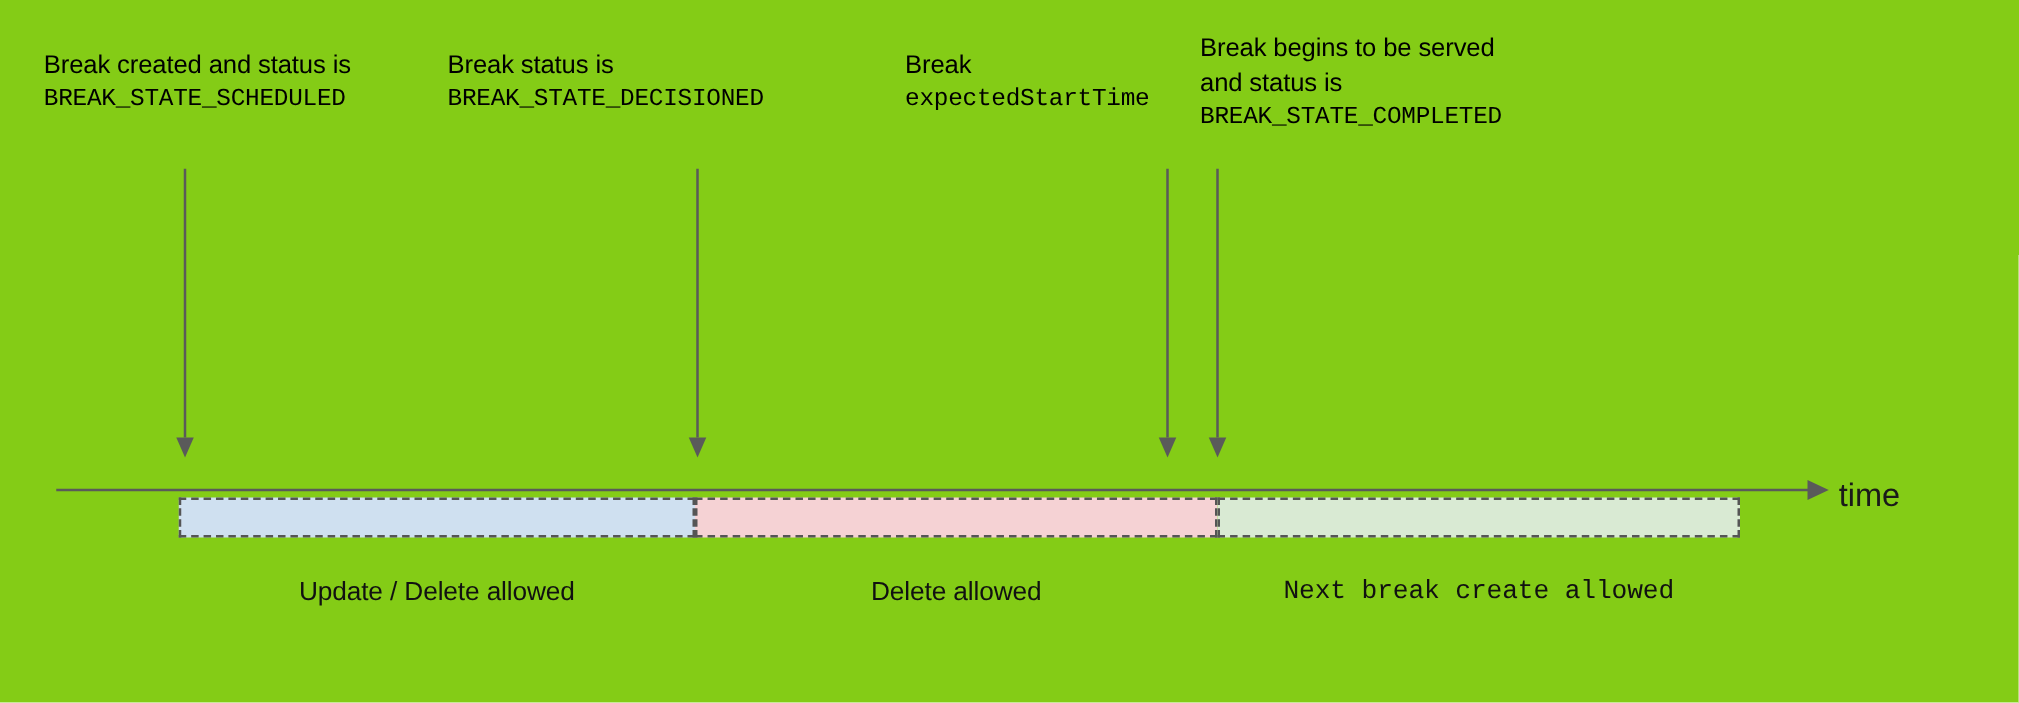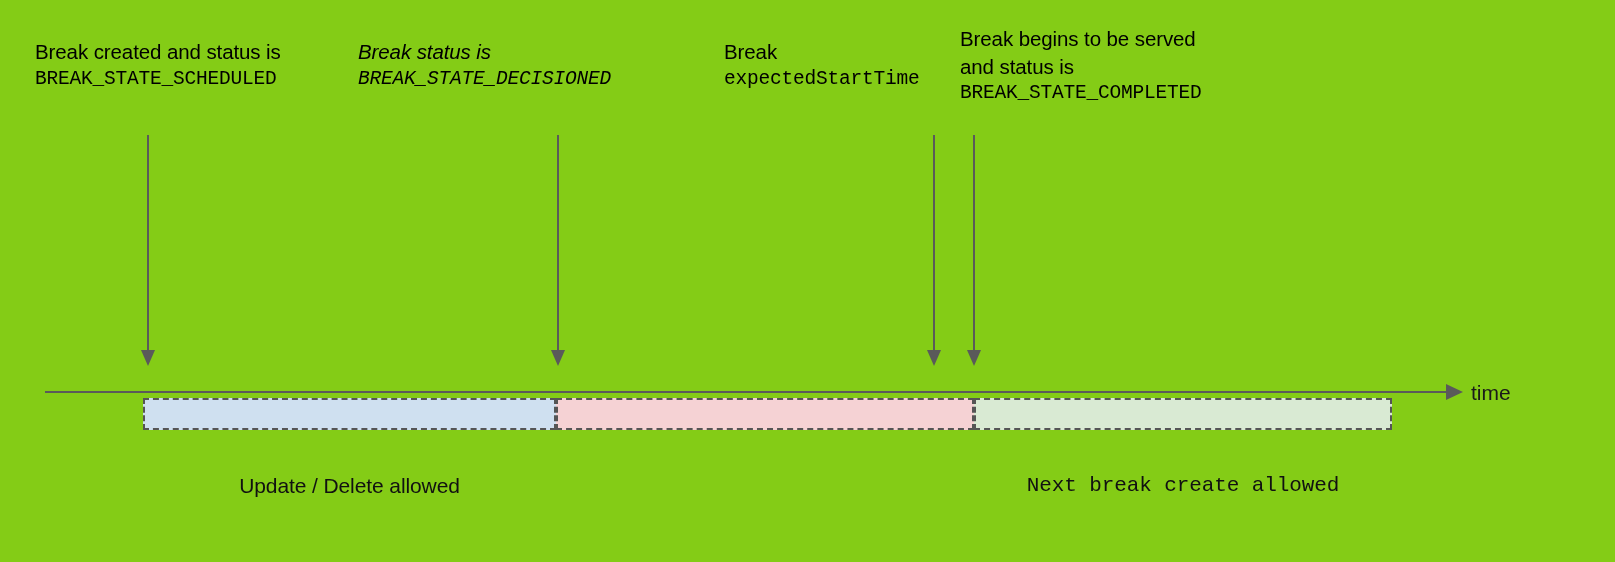--- a/index.html
+++ b/index.html
@@ -71,55 +71,54 @@
     position: absolute;
     width: 0;
     height: 0;
     border-top: 8px solid transparent;
     border-bottom: 8px solid transparent;
     border-left: 17px solid #5a5a5a;
   }
   #axis-label {
     position: absolute;
     font-family: "Liberation Sans", sans-serif;
-    font-size: 21px;
+    font-size: 26px;
     color: #1a1a1a;
     white-space: nowrap;
   }
 
   
   .bar {
     position: absolute;
     box-sizing: border-box;
     border: 2px dashed #555555;
   }
 
   
   .caption {
     position: absolute;
     font-family: "Liberation Sans", sans-serif;
     font-size: 21px;
     color: #111111;
     text-align: center;
     white-space: nowrap;
     letter-spacing: -0.1px;
-    margin-top: 12px;
   }
 </style>
 </head>
 <body>
 
 <div id="canvas">
 
   <div class="annot" style="left:35px; top:38px;">
     <span class="ln sans">Break created and status is</span>
     <span class="ln mono">BREAK_STATE_SCHEDULED</span>
   </div>
 
-  <div class="annot" style="left:358px; top:38px;font-style:italic;">
+  <div class="annot" style="left:358px; top:38px;">
     <span class="ln sans">Break status is</span>
     <span class="ln mono">BREAK_STATE_DECISIONED</span>
   </div>
 
   <div class="annot" style="left:724px; top:38px;">
     <span class="ln sans">Break</span>
     <span class="ln mono">expectedStartTime</span>
   </div>
 
   <div class="annot" style="left:960px; top:25px;">
@@ -150,15 +149,16 @@
 
   <div id="axis-line" style="left:45px; top:391px; width:1405px;"></div>
   <div id="axis-head" style="left:1446px; top:384px;"></div>
   <div id="axis-label" style="left:1471px; top:381px;">time</div>
 
   <div class="bar" style="left:143px; top:398px; width:413px; height:32px; background:#cfe0f0;"></div>
   <div class="bar" style="left:556px; top:398px; width:418px; height:32px; background:#f5d2d4;"></div>
   <div class="bar" style="left:974px; top:398px; width:418px; height:32px; background:#d9ead3;"></div>
 
   <div class="caption" style="left:143px; top:462px; width:413px;">Update / Delete allowed</div>
+  <div class="caption" style="left:556px; top:462px; width:418px;">Delete allowed</div>
   <div class="caption" style="left:974px; top:462px; width:418px;font-family:Liberation Mono, monospace;">Next break create allowed</div>
 
 </div>
 
 </body></html>

